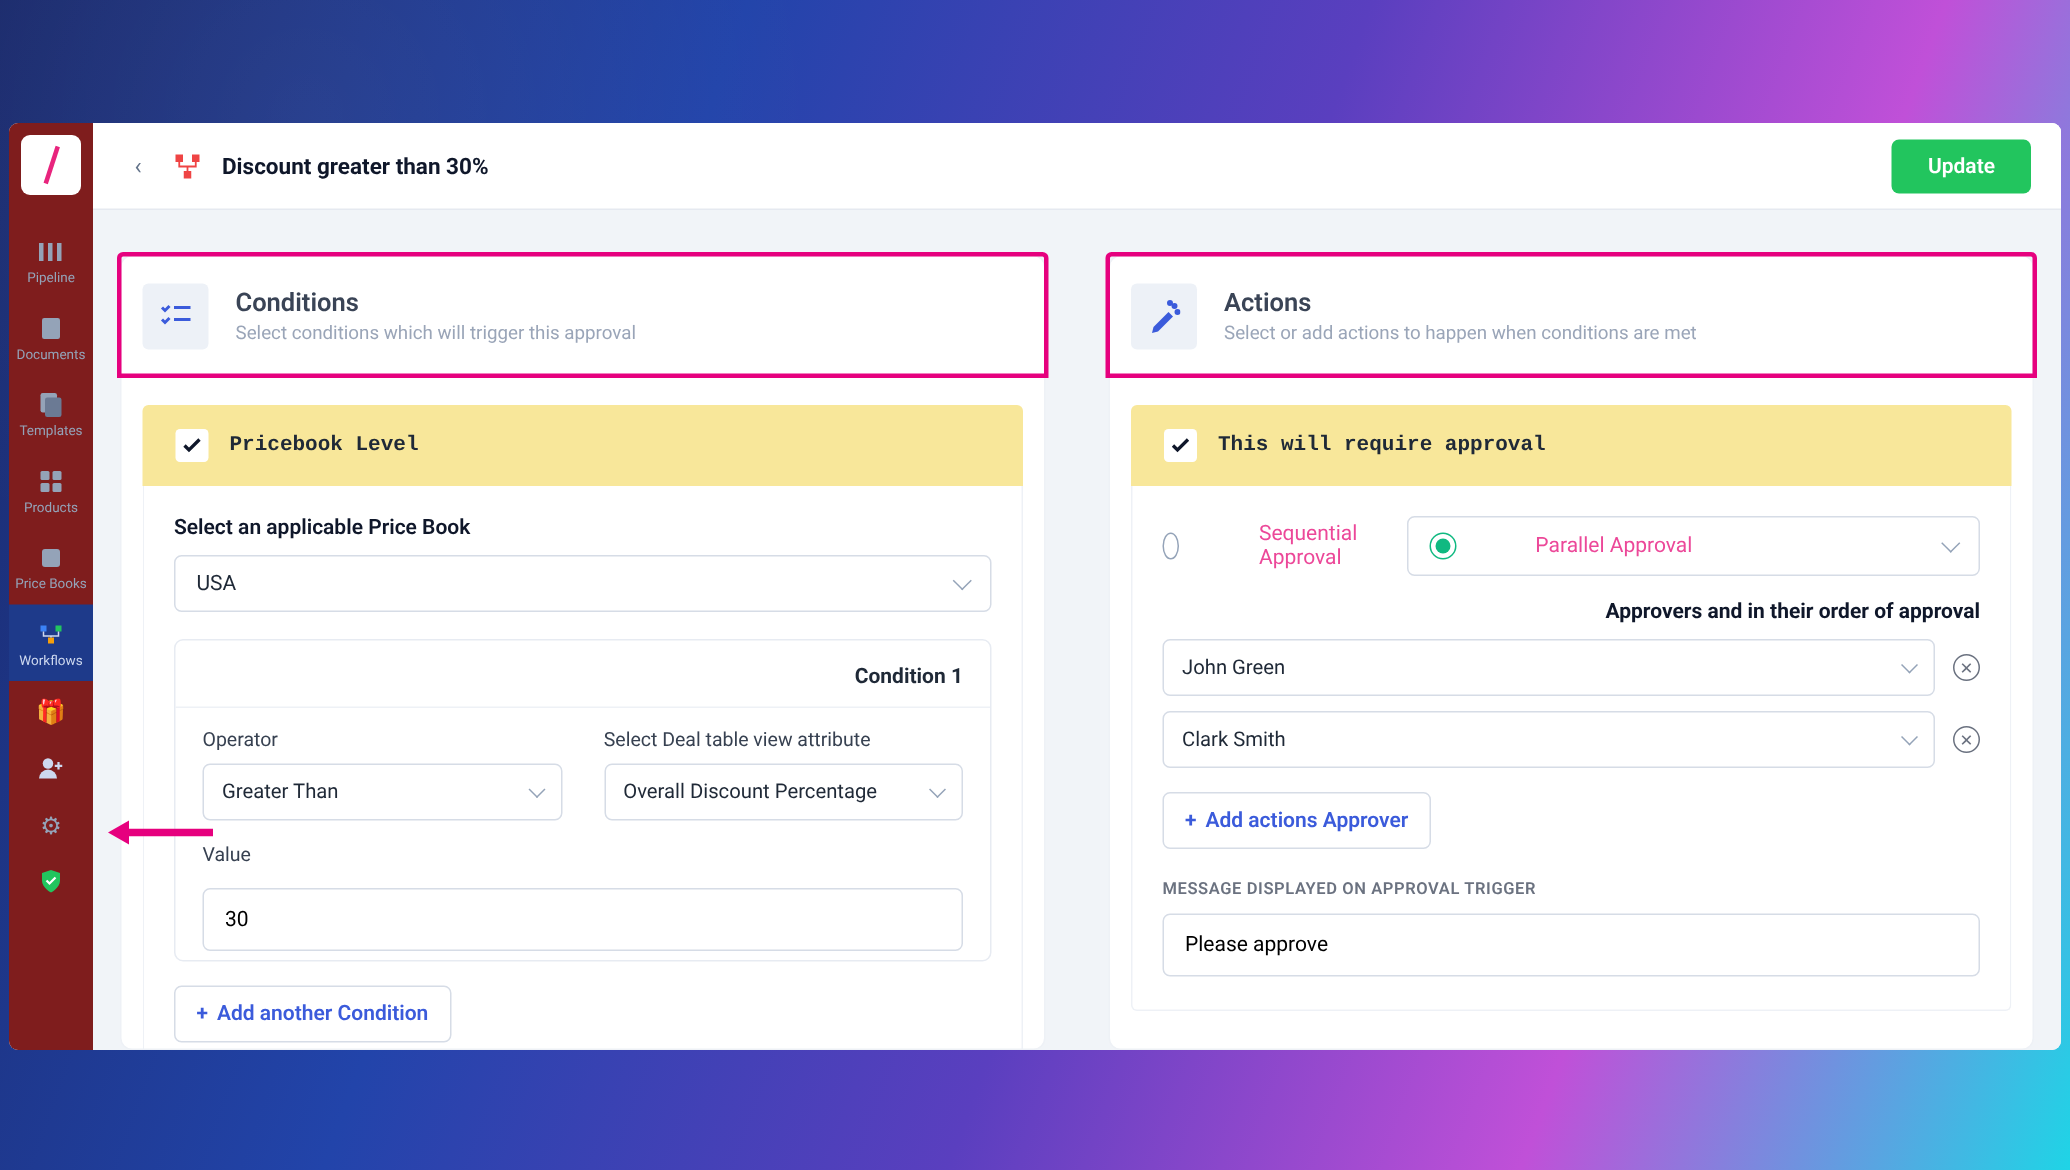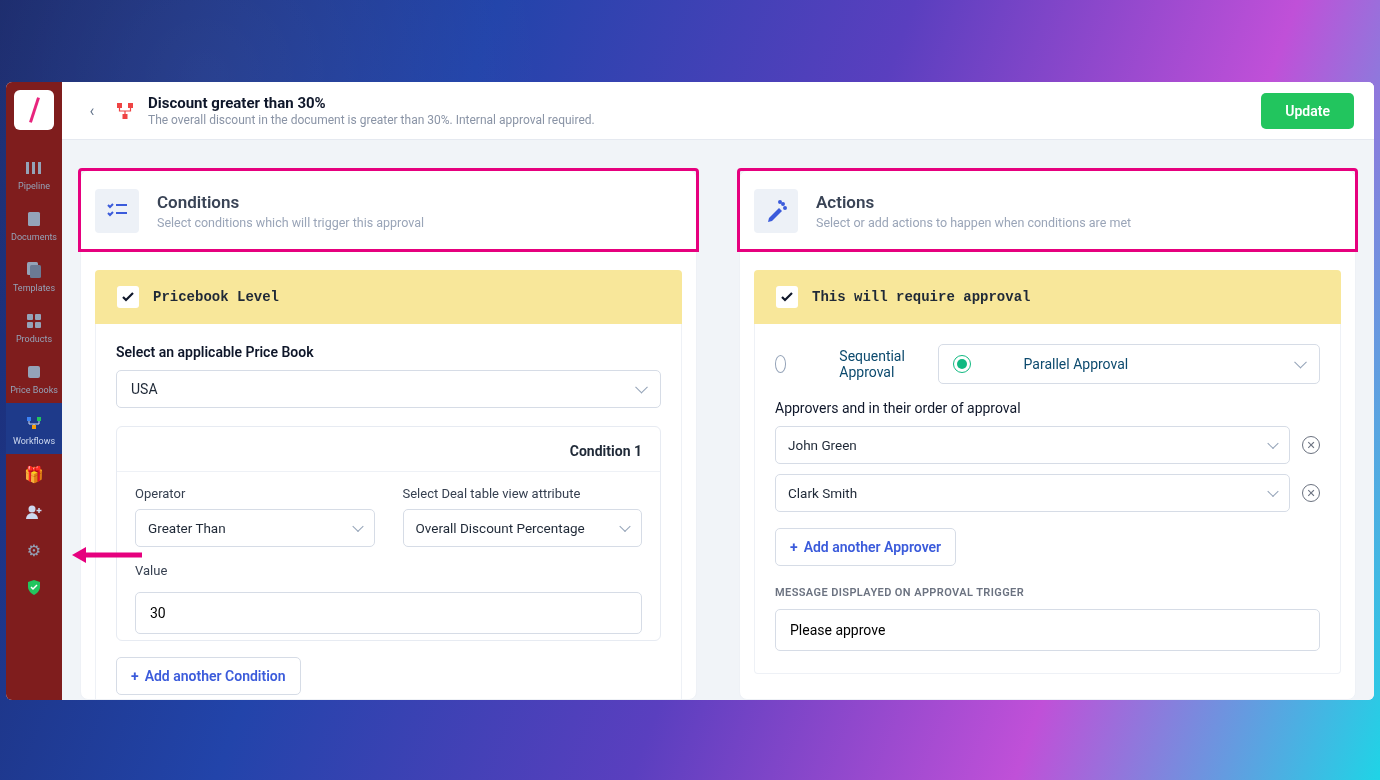--- a/index.html
+++ b/index.html
@@ -54,21 +54,21 @@
 .sel-sm::after { content:""; position:absolute; right:12px; top:50%; width:7px; height:7px; border-right:1.5px solid #94a3b8; border-bottom:1.5px solid #94a3b8; transform: translateY(-70%) rotate(45deg); }
 .val-input { width:100%; border:1px solid #d6dce6; border-radius:5px; padding:12px 14px; font-size:14px; margin-top:6px; }
 .add-link { display:inline-flex; align-items:center; gap:6px; border:1px solid #d6dce6; border-radius:5px; padding:10px 14px; font-size:14px; color:#3b5bdb; background:#fff; cursor:pointer; margin-top:16px; font-weight:600; }
 .add-link .plus { font-weight:700; }
 
 .radio-row { display:flex; align-items:center; gap:26px; margin-bottom:16px; }
 .radio { display:flex; align-items:center; gap:8px; cursor:pointer; }
 .radio .rind { width:18px; height:18px; border:1.5px solid #94a3b8; border-radius:50%; position:relative; }
 .radio.sel .rind { border-color:#10b981; }
 .radio.sel .rind::after { content:""; position:absolute; inset:3px; background:#10b981; border-radius:50%; }
-.radio .rlbl { font-size:14px; color:#0c4a6e;margin-left:45px; }
+.radio .rlbl { font-size:14px; color:#ec4899;margin-left:45px; }
 .approver-row { display:flex; align-items:center; gap:12px; margin-bottom:10px; }
 .approver-row .sel-sm { flex:1; }
 .remove-ico { width:18px; height:18px; border:1.5px solid #6b7280; border-radius:50%; display:flex; align-items:center; justify-content:center; color:#6b7280; font-size:11px; cursor:pointer; flex-shrink:0; }
 .all-caps { font-size:11px; letter-spacing:0.4px; color:#6b7280; font-weight:600; margin-top:20px; margin-bottom:10px; }
 
 </style>
 </head>
 <body>
 
 <div class="bg"></div>
@@ -168,21 +168,20 @@
       <div class="wf-icon">
         <svg width="18" height="18">
             <rect x="1" y="1" width="5" height="5" fill="#ef4444"></rect>
             <rect x="12" y="1" width="5" height="5" fill="#ef4444"></rect>
             <rect x="6.5" y="12" width="5" height="5" fill="#ef4444"></rect>
             <path d="M3.5 6 v3 h11 v-3 M9 9 v3" stroke="#ef4444" stroke-width="1.2" fill="none"></path>
           </svg>
       </div>
       <div class="title-wrap">
         <div class="title-h">Discount greater than 30%</div>
-        <div class="title-sub">The overall discount in the document is greater than 30%. Internal approval required.</div>
       </div>
       <button class="update-btn">Update</button>
     </div>
 
     <div class="content">
 
       <div class="panel">
         <div class="panel-header">
           <div class="ph-ico">
             <svg width="24" height="20" viewBox="0 0 24 20" fill="none" stroke-width="2">
@@ -269,34 +268,34 @@
             <div class="radio">
               <div class="rind"></div>
               <div class="rlbl">Sequential Approval</div>
             </div>
             <div class="radio sel">
               <div class="rind"></div>
               <div class="rlbl">Parallel Approval</div>
             </div>
           </div>
 
-          <label class="fld-label" style="font-weight:400;">Approvers and in their order of approval</label>
+          <label class="fld-label" style="font-weight:700;text-align:right;">Approvers and in their order of approval</label>
 
           <div class="approver-row">
             <div class="sel-sm"><span>John Green</span></div>
             <div class="remove-ico">✕</div>
           </div>
           <div class="approver-row">
             <div class="sel-sm"><span>Clark Smith</span></div>
             <div class="remove-ico">✕</div>
           </div>
 
           <button class="add-link" style="margin-top:6px;">
               <span class="plus">+</span>
-              <span>Add another Approver</span>
+              <span>Add actions Approver</span>
             </button>
 
           <div class="all-caps">MESSAGE DISPLAYED ON APPROVAL TRIGGER</div>
           <input class="val-input" style="margin-top: 0px;" value="Please approve">
         </div>
       </div>
 
     </div>
   </div>
 

